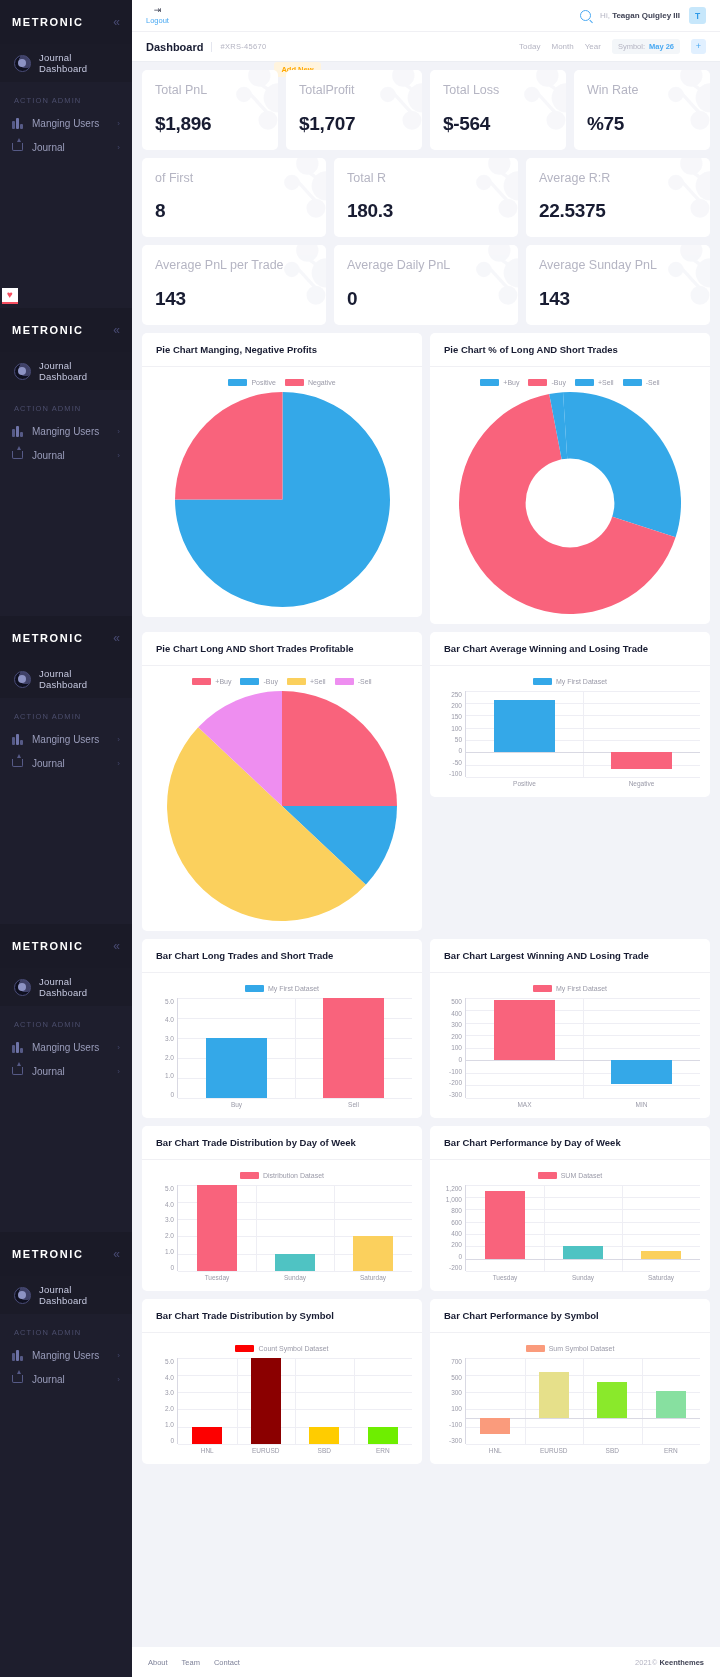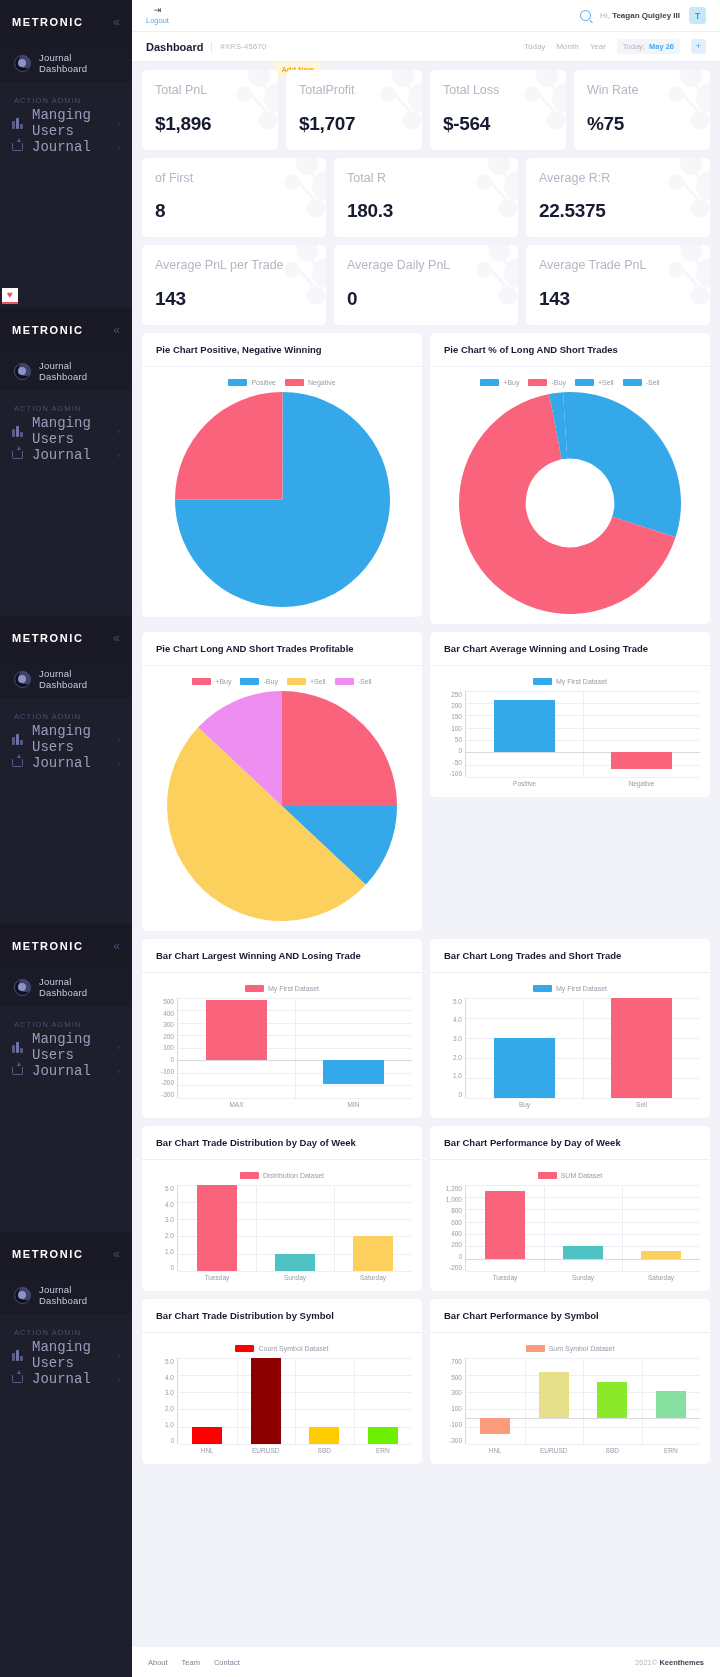--- a/index.html
+++ b/index.html
@@ -94,21 +94,21 @@
     height: 8px; width: 11px;
   }
   .sb-item-ico.box::before {
     content:"";
     position:absolute; left:3.5px; top:-5px;
     width:0;height:0;
     border-left:2px solid transparent;
     border-right:2px solid transparent;
     border-bottom:4px solid #565a86;
   }
-  .sb-item-label { color: #9a9dbb; font-size: 14px; flex: 1; font-family: Liberation Mono, monospace; }
+  .sb-item-label { color: #9a9dbb; font-size: 10px; flex: 1; }
   .sb-arrow { color: #43466b; font-size: 8px; }
   .sb-glyph {
     position: absolute;
     left: 2px; top: 288px;
     width: 16px; height: 16px;
     background: #fff;
     border-bottom: 2px solid #f64e60;
     display: flex; align-items: center; justify-content: center;
     font-size: 10px;
     color: #f64e60;
@@ -477,21 +477,21 @@
       <span class="crumb-title">Dashboard</span>
       <span class="crumb-sep"></span>
       <span class="crumb-id">#XRS-45670</span>
       <button class="btn-addnew">Add New</button>
     </div>
     <div class="filters">
       <span class="filter">Today</span>
       <span class="filter">Month</span>
       <span class="filter">Year</span>
       <span class="filter-today">
-        <span>Today:</span>
+        <span>Symbol:</span>
         <b>May 26</b>
       </span>
       <span class="btn-plus">+</span>
     </div>
   </div>
 
   <div class="content">
     <div id="stat-rows">
         <div class="stat-row">
       <div class="stat-card">
@@ -618,29 +618,29 @@
       <div class="stat-card">
         <svg class="bg-deco" viewBox="0 0 100 100">
       <g fill="#eff0f6">
       <circle cx="62" cy="18" r="13"></circle>
                 <circle cx="84" cy="44" r="17"></circle>
       <circle cx="44" cy="40" r="9"></circle>
                 <circle cx="72" cy="70" r="11"></circle>
       <path d="M55 22 L80 40 M50 38 L72 62" stroke="#eff0f6" stroke-width="4" fill="none"></path>
       </g>
             </svg>
-        <div class="stat-label">Average Trade PnL</div>
+        <div class="stat-label">Average Sunday PnL</div>
         <div class="stat-value">143</div>
       </div>
         </div>
       </div>
     <div id="chart-rows">
         <div class="chart-row">
           <div class="chart-card" style="">
-      <div class="chart-head">Pie Chart Positive, Negative Winning</div>
+      <div class="chart-head">Pie Chart Manging, Negative Profits</div>
       <div class="chart-body">
         <div class="legend">
                 <span class="legend-item">
           <span class="legend-swatch" style="background:#34a8e8"></span>
           <span class="legend-text">Positive</span>
                 </span>
                 <span class="legend-item">
           <span class="legend-swatch" style="background:#f9637c"></span>
           <span class="legend-text">Negative</span>
                 </span>
@@ -754,20 +754,56 @@
         </div>
       </div>
       <div class="xaxis">
         <span class="xtick">Positive</span>
                 <span class="xtick">Negative</span>
       </div>
       </div>
           </div>
         </div>
         <div class="chart-row">
+          <div class="chart-card" style="">
+      <div class="chart-head">Bar Chart Long Trades and Short Trade</div>
+      <div class="chart-body">
+        <div class="legend">
+                <span class="legend-item">
+          <span class="legend-swatch" style="background:#34a8e8"></span>
+          <span class="legend-text">My First Dataset</span>
+                </span>
+              </div>
+      <div class="bar-chart">
+        <div class="yaxis" style="height:100px">
+          <span>5.0</span>
+                  <span>4.0</span>
+                  <span>3.0</span>
+                  <span>2.0</span>
+                  <span>1.0</span>
+                  <span>0</span>
+        </div>
+        <div class="plot" style="height:100px">
+          <div class="gridline" style="top:0%"></div>
+                  <div class="gridline" style="top:20%"></div>
+                  <div class="gridline" style="top:40%"></div>
+                  <div class="gridline" style="top:60%"></div>
+                  <div class="gridline" style="top:80%"></div>
+                  <div class="gridline" style="top:100%"></div>
+                  <div class="vline" style="left:50%"></div>
+                  <div class="bar" style="left:12%;width:26%;top:40%;height:60%;background:#34a8e8"></div>
+                  <div class="bar" style="left:62%;width:26%;top:0%;height:100%;background:#f9637c"></div>
+        </div>
+      </div>
+      <div class="xaxis">
+        <span class="xtick">Buy</span>
+                <span class="xtick">Sell</span>
+      </div>
+      </div>
+          </div>
           <div class="chart-card" style="">
       <div class="chart-head">Bar Chart Largest Winning AND Losing Trade</div>
       <div class="chart-body">
         <div class="legend">
                 <span class="legend-item">
           <span class="legend-swatch" style="background:#f9637c"></span>
           <span class="legend-text">My First Dataset</span>
                 </span>
               </div>
       <div class="bar-chart">
@@ -794,56 +830,20 @@
                   <div class="gridline" style="top:100%"></div>
                   <div class="vline" style="left:50%"></div>
                   <div class="zeroline" style="top:62.5%"></div>
                   <div class="bar" style="left:12%;width:26%;top:2.5%;height:60%;background:#f9637c"></div>
                   <div class="bar" style="left:62%;width:26%;top:62.5%;height:23.125%;background:#34a8e8"></div>
         </div>
       </div>
       <div class="xaxis">
         <span class="xtick">MAX</span>
                 <span class="xtick">MIN</span>
-      </div>
-      </div>
-          </div>
-          <div class="chart-card" style="">
-      <div class="chart-head">Bar Chart Long Trades and Short Trade</div>
-      <div class="chart-body">
-        <div class="legend">
-                <span class="legend-item">
-          <span class="legend-swatch" style="background:#34a8e8"></span>
-          <span class="legend-text">My First Dataset</span>
-                </span>
-              </div>
-      <div class="bar-chart">
-        <div class="yaxis" style="height:100px">
-          <span>5.0</span>
-                  <span>4.0</span>
-                  <span>3.0</span>
-                  <span>2.0</span>
-                  <span>1.0</span>
-                  <span>0</span>
-        </div>
-        <div class="plot" style="height:100px">
-          <div class="gridline" style="top:0%"></div>
-                  <div class="gridline" style="top:20%"></div>
-                  <div class="gridline" style="top:40%"></div>
-                  <div class="gridline" style="top:60%"></div>
-                  <div class="gridline" style="top:80%"></div>
-                  <div class="gridline" style="top:100%"></div>
-                  <div class="vline" style="left:50%"></div>
-                  <div class="bar" style="left:12%;width:26%;top:40%;height:60%;background:#34a8e8"></div>
-                  <div class="bar" style="left:62%;width:26%;top:0%;height:100%;background:#f9637c"></div>
-        </div>
-      </div>
-      <div class="xaxis">
-        <span class="xtick">Buy</span>
-                <span class="xtick">Sell</span>
       </div>
       </div>
           </div>
         </div>
         <div class="chart-row">
           <div class="chart-card" style="">
       <div class="chart-head">Bar Chart Trade Distribution by Day of Week</div>
       <div class="chart-body">
         <div class="legend">
                 <span class="legend-item">

